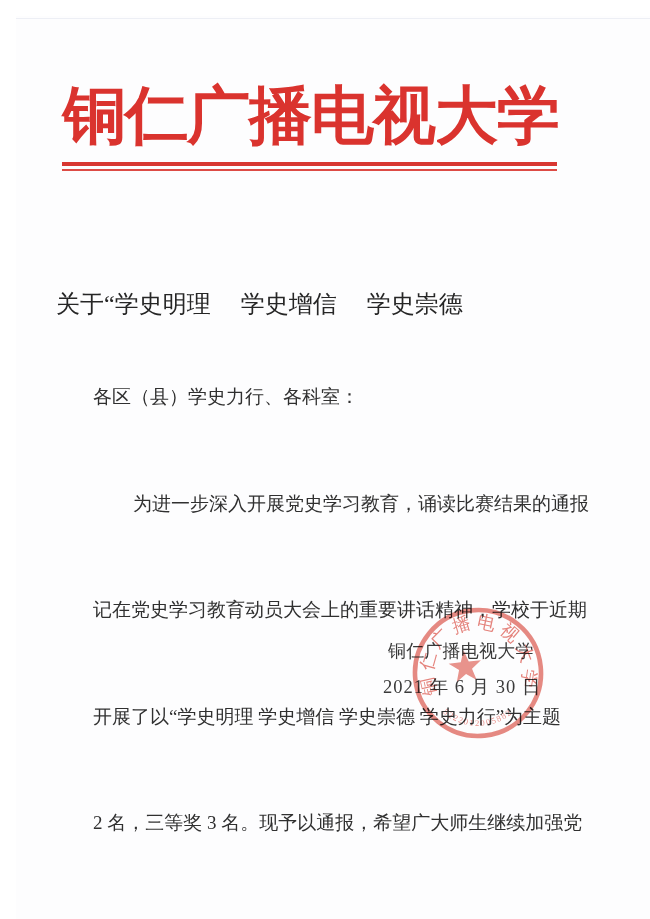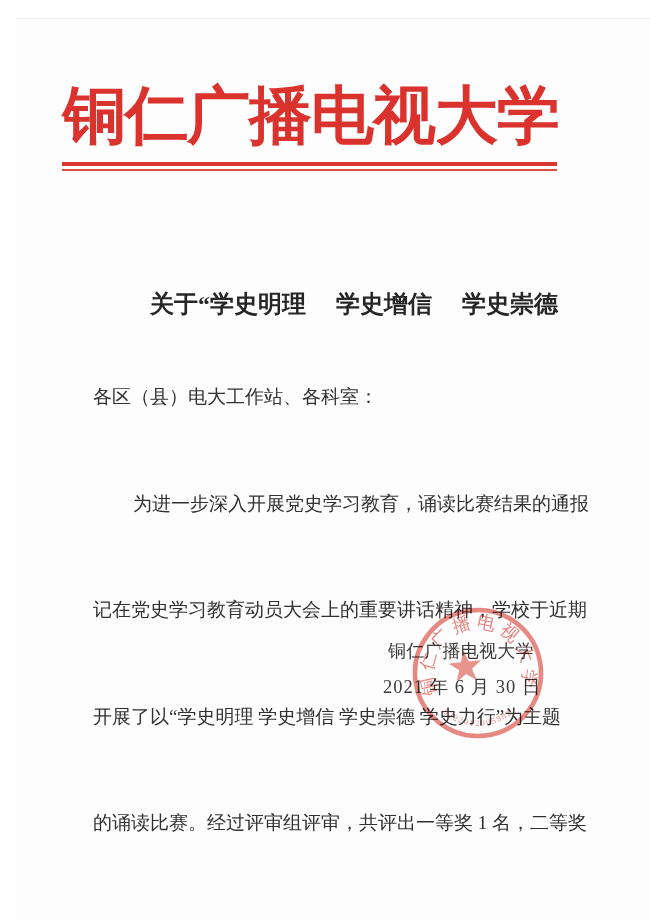--- a/index.html
+++ b/index.html
@@ -37,25 +37,25 @@
   }
   .rule-thin {
     position: absolute;
     left: 46px; top: 153px;
     width: 495px; height: 1.6px;
     background: #dd4b45;
   }
 
   .doc-title {
     position: absolute;
-    left: 53px; top: 206px;
+    left: 40px; top: 206px;
     width: 570px;
-    text-align: center;
+    text-align: left;
     font-size: 24px;
-    font-weight: bold;
+    font-weight: normal;
     line-height: 33px;
     color: #262626;
     white-space: pre;
   }
 
   .body-block {
     position: absolute;
     left: 77px; top: 292px;
     width: 500px;
     font-size: 19px;
@@ -102,25 +102,24 @@
   <div class="letterhead">铜仁广播电视大学</div>
 
   <div class="rule-thick"></div>
   <div class="rule-thin"></div>
 
   <div class="doc-title">
     <div>关于“学史明理　 学史增信　 学史崇德</div>
   </div>
 
   <div class="body-block">
-    <div>各区（县）电大工作站、各科室：</div>
+    <div>各区（县）学史力行、各科室：</div>
     <div class="indent">为进一步深入开展党史学习教育，诵读比赛结果的通报</div>
     <div>记在党史学习教育动员大会上的重要讲话精神，学校于近期</div>
     <div>开展了以“学史明理 学史增信 学史崇德 学史力行”为主题</div>
-    <div>的诵读比赛。经过评审组评审，共评出一等奖 1 名，二等奖</div>
     <div>2 名，三等奖 3 名。现予以通报，希望广大师生继续加强党</div>
     
     
   </div>
 
   <div class="signature">铜仁广播电视大学</div>
 
   <div class="sign-date">2021 年 6 月 30 日</div>
 
   <svg class="seal" viewBox="0 0 170 170" xmlns="http://www.w3.org/2000/svg">

